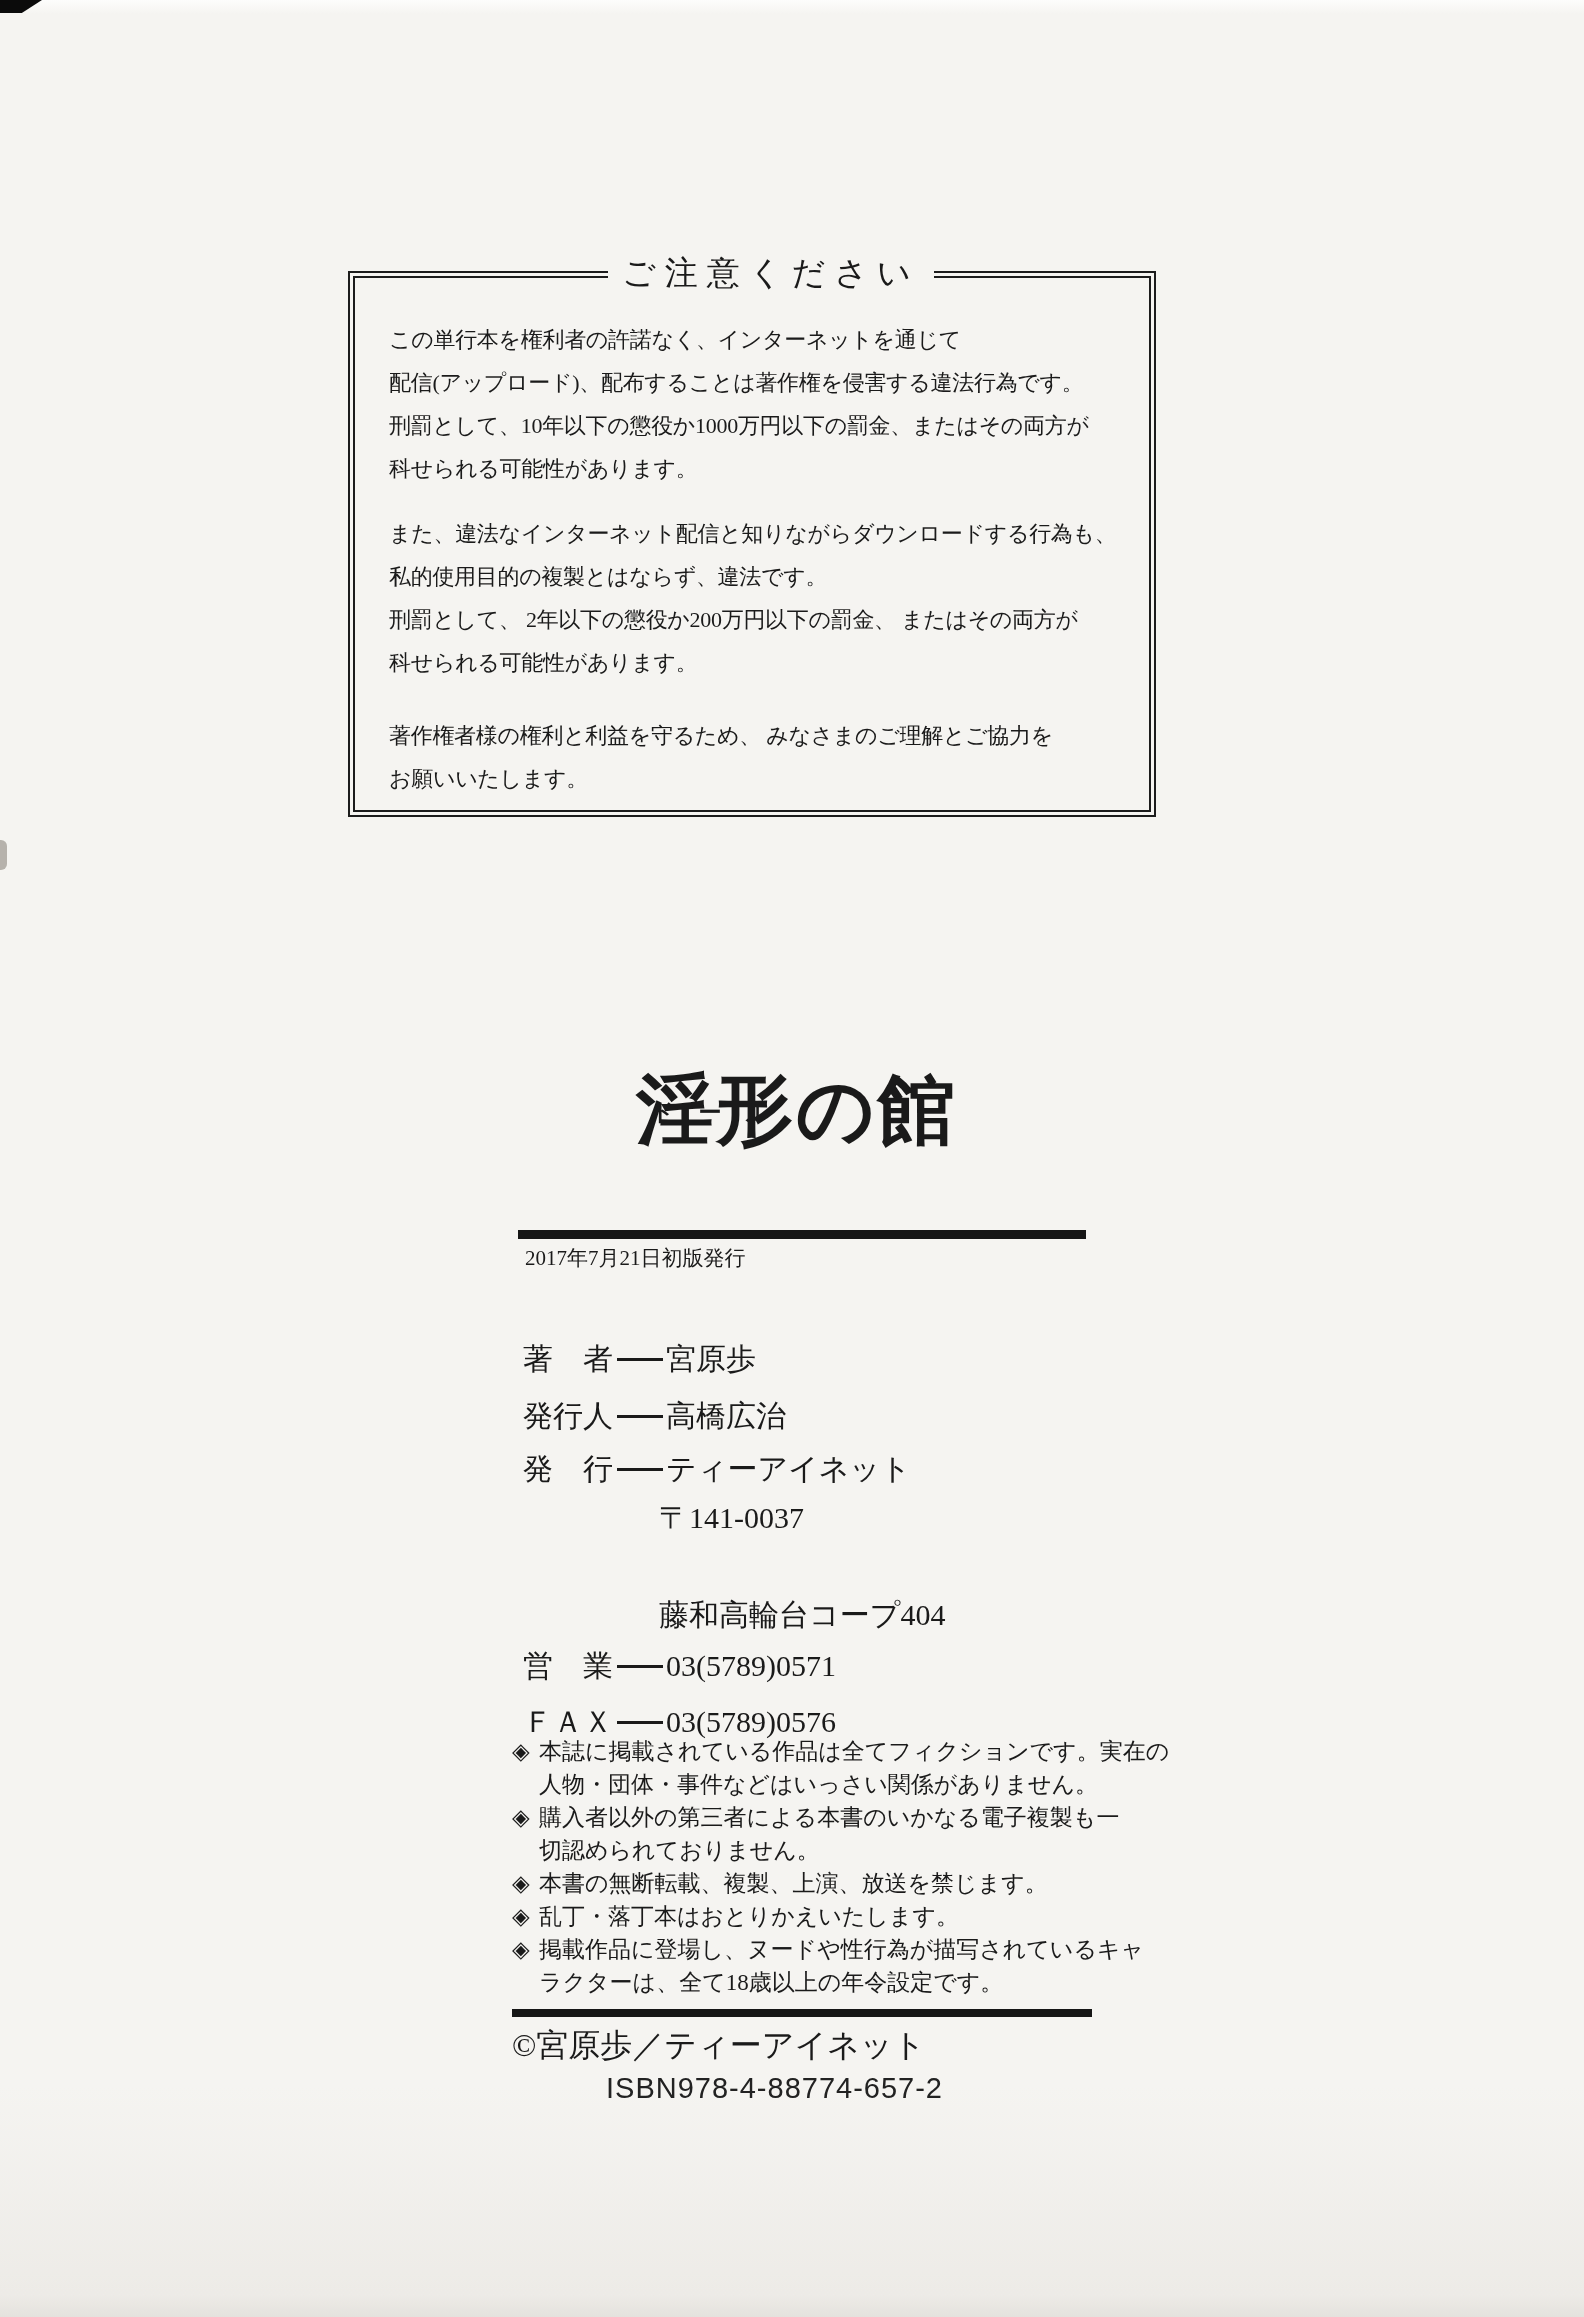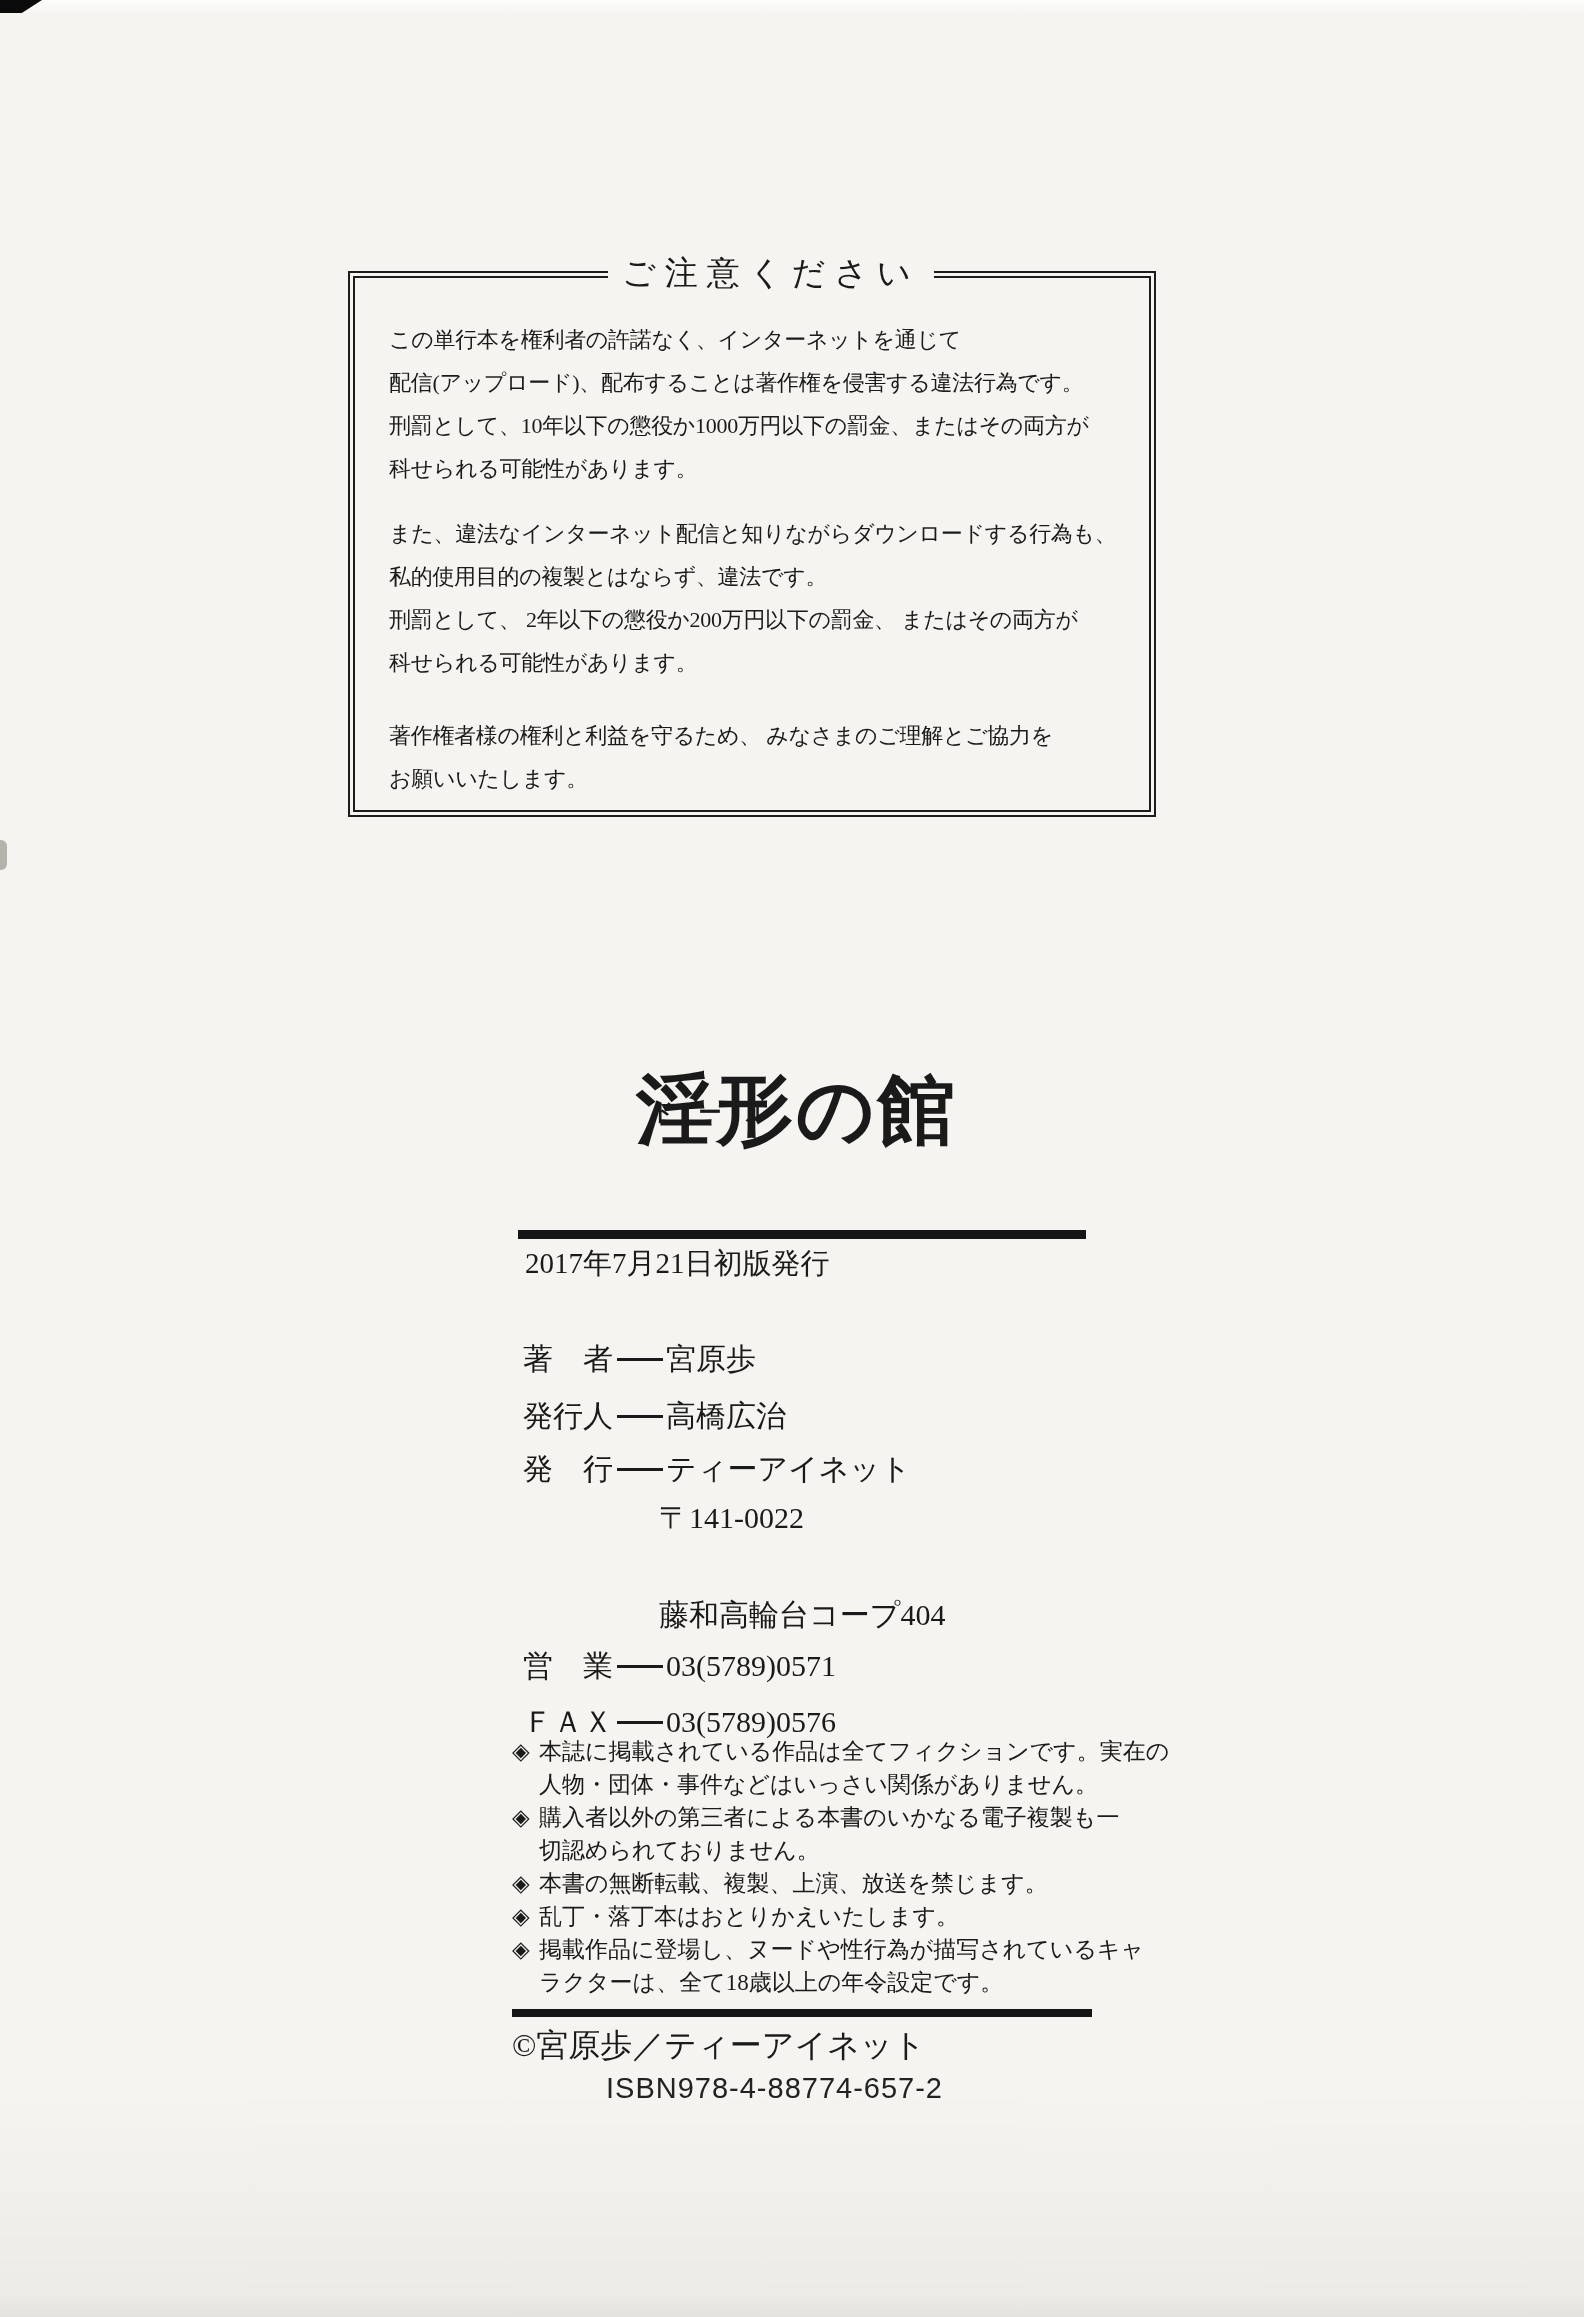--- a/index.html
+++ b/index.html
@@ -40,21 +40,21 @@
   .furigana{
     position:absolute;left:651px;top:1097px;
     font-size:23px;font-weight:bold;letter-spacing:24px;white-space:nowrap;
   }
   .book-title{
     position:absolute;left:624px;top:1060px;margin:12px;
     font-size:77px;font-weight:bold;letter-spacing:3px;line-height:1;white-space:nowrap;
   }
   .rule{position:absolute;background:#161616;}
   .rule-title{left:518px;top:1230px;width:568px;height:9px;}
-  .edition{position:absolute;left:525px;top:1244px;font-size:29px;white-space:nowrap;}
+  .edition{position:absolute;left:525px;top:1244px;font-size:21px;white-space:nowrap;}
 
   
   .crow{position:absolute;left:523px;font-size:30px;white-space:nowrap;}
   .clabel{display:inline-block;min-width:91px;}
   .leader{display:inline-block;width:46px;height:3px;background:#1a1a1a;
     vertical-align:middle;margin:0 3px 6px 3px;}
   .addr{position:absolute;left:659px;font-size:30px;white-space:nowrap;}
 
   
   .notes{position:absolute;left:512px;top:1735px;width:614px;font-size:23px;line-height:33px;}
@@ -107,21 +107,21 @@
   <div class="crow" style="top:1339px">
     <span class="clabel">著　者</span><span class="leader"></span><span class="cvalue">宮原歩</span>
   </div>
   <div class="crow" style="top:1396px">
     <span class="clabel">発行人</span><span class="leader"></span><span class="cvalue">高橋広治</span>
   </div>
   <div class="crow" style="top:1449px">
     <span class="clabel">発　行</span><span class="leader"></span><span class="cvalue">ティーアイネット</span>
   </div>
 
-  <div class="addr" style="top:1498px">〒141-0022</div>
+  <div class="addr" style="top:1498px">〒141-0037</div>
   <div class="addr" style="top:1595px">藤和高輪台コープ404</div>
 
   <div class="crow" style="top:1646px">
     <span class="clabel">営　業</span><span class="leader"></span><span class="cvalue">03(5789)0571</span>
   </div>
   <div class="crow" style="top:1702px">
     <span class="clabel">ＦＡＸ</span><span class="leader"></span><span class="cvalue">03(5789)0576</span>
   </div>
 
   <div class="notes">

